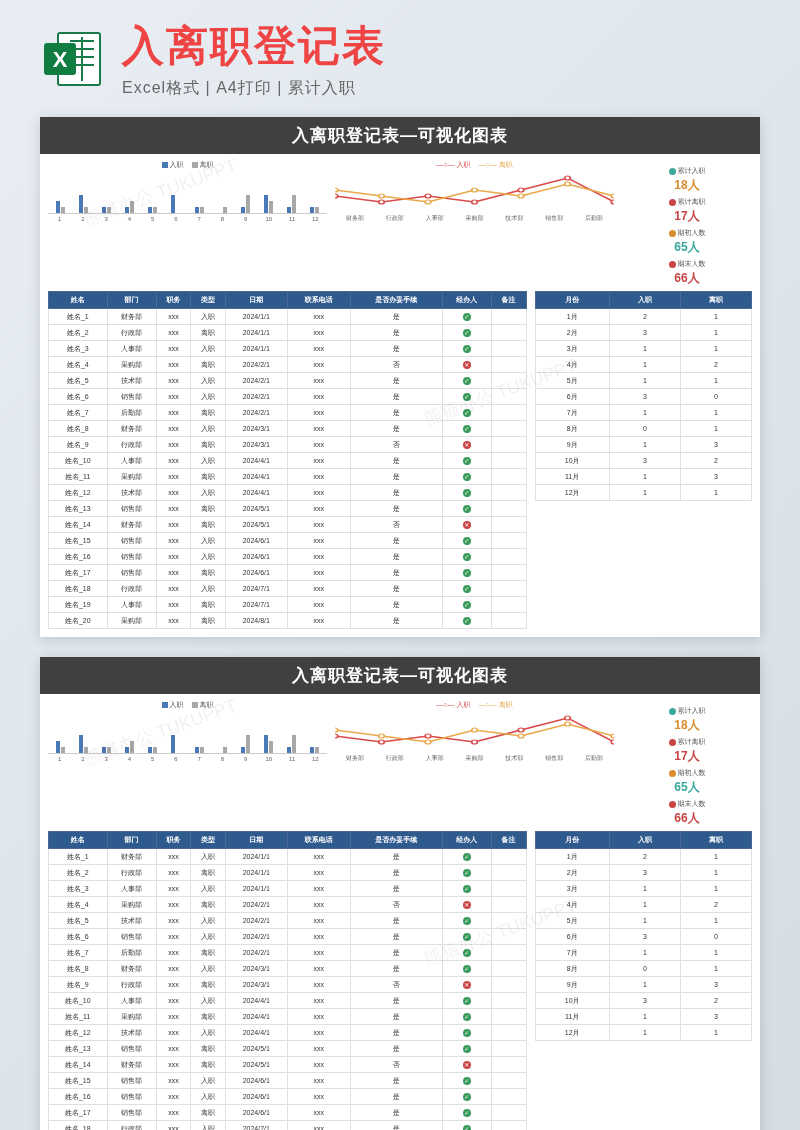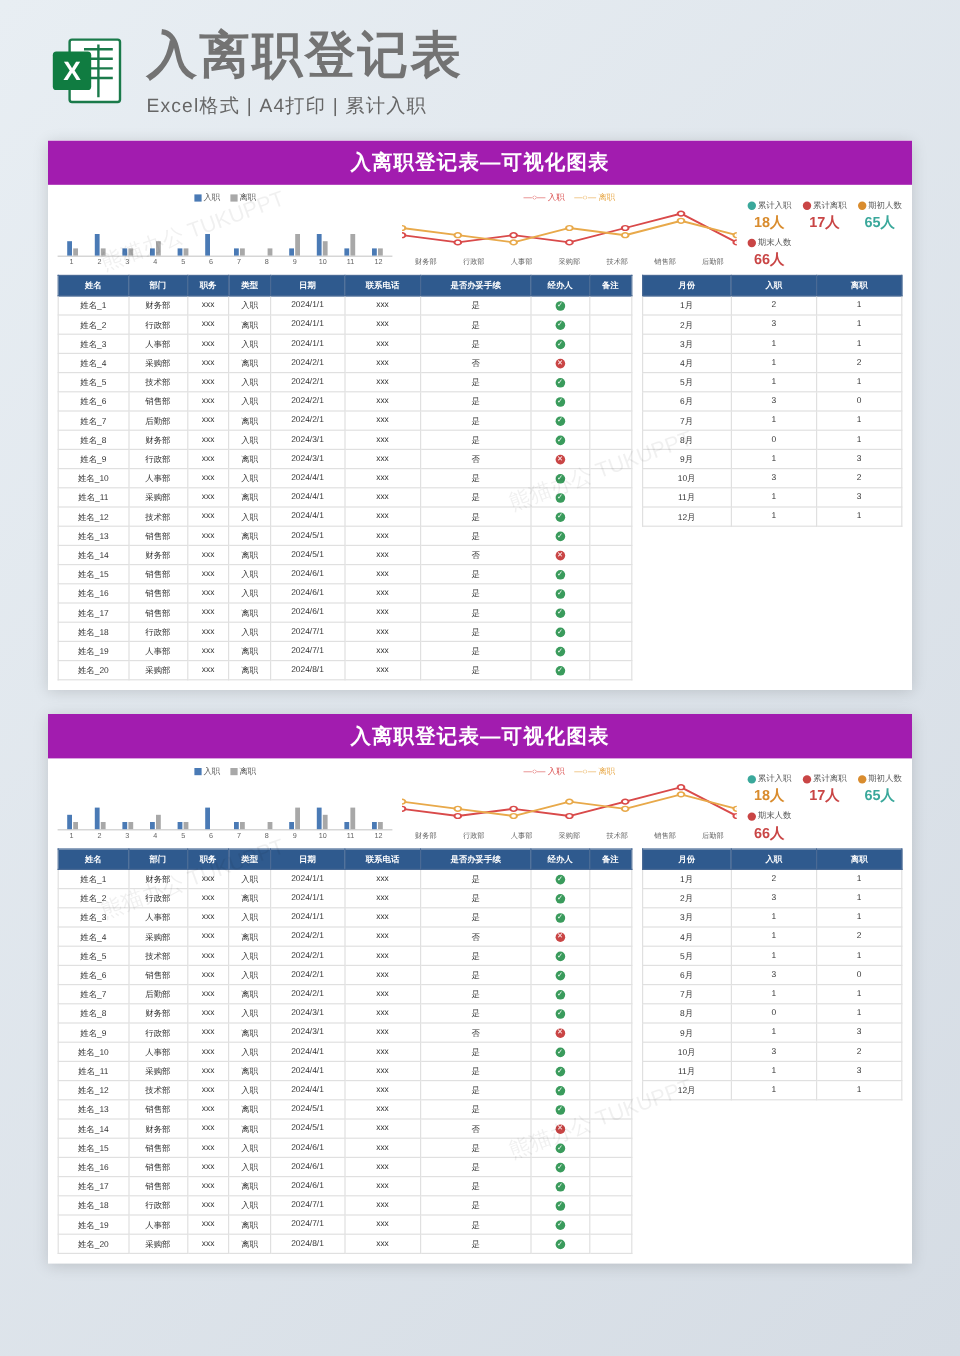--- a/index.html
+++ b/index.html
@@ -2,42 +2,42 @@
 <html><head>
 <meta charset="utf-8">
 <style>
 *{margin:0;padding:0;box-sizing:border-box;font-family:"Microsoft YaHei",Arial,sans-serif}
 body{width:800px;height:1130px;background:linear-gradient(135deg,#e8eef3 0%,#d5dce4 100%);overflow:hidden;position:relative}
 .watermark{position:absolute;font-size:18px;color:rgba(0,0,0,0.06);transform:rotate(-20deg);pointer-events:none;white-space:nowrap;font-weight:300}
 .header{display:flex;align-items:center;padding:18px 40px 8px}
 .excel-icon{width:64px;height:64px;margin-right:18px;position:relative}
 .excel-icon svg{width:100%;height:100%}
 .title-block{flex:1}
-.main-title{font-size:42px;font-weight:700;color:#737373;letter-spacing:2px}
+.main-title{font-size:42px;font-weight:700;color:#ef4444;letter-spacing:2px}
 .subtitle{font-size:16px;color:#666;margin-top:4px;letter-spacing:1px}
 .sheets{padding:10px 40px}
 .sheet{background:#fff;box-shadow:0 2px 12px rgba(0,0,0,0.15);margin-bottom:20px;padding:0;overflow:hidden}
-.sheet-title{background:#a21caf;color:#fff;text-align:center;font-size:17px;font-weight:700;padding:7px 0;letter-spacing:1px}
+.sheet-title{background:#404040;color:#fff;text-align:center;font-size:17px;font-weight:700;padding:7px 0;letter-spacing:1px}
 .dash-row{display:flex;padding:6px 8px 4px;gap:8px;font-size:8px}
 .chart-box{flex:1;min-width:0}
 .legend{text-align:center;font-size:7px;color:#555;margin-bottom:2px}
 .legend span{margin:0 4px}
 .lg-sq{display:inline-block;width:6px;height:6px;vertical-align:middle;margin-right:2px}
 .bar-chart{display:flex;align-items:flex-end;height:42px;gap:2px;padding:0 2px;border-bottom:1px solid #ccc}
 .bar-group{flex:1;display:flex;gap:1px;align-items:flex-end;justify-content:center}
 .bar{width:4px}
 .bar.b1{background:#4a7ab5}
 .bar.b2{background:#a8a8a8}
 .x-labels{display:flex;font-size:6px;color:#666;padding-top:2px}
 .x-labels span{flex:1;text-align:center}
 .line-chart{position:relative;height:50px}
 .line-svg{width:100%;height:42px;display:block}
 .line-x{display:flex;font-size:6px;color:#666}
 .line-x span{flex:1;text-align:center}
-.stats{width:130px;display:grid;grid-template-columns:1fr 1fr 1fr;gap:3px 8px;align-items:center;padding-top:6px}
+.stats{width:130px;display:grid;grid-template-columns:1fr;gap:3px 8px;align-items:center;padding-top:6px}
 .stat{text-align:center}
 .stat-label{font-size:7px;color:#555;display:flex;align-items:center;justify-content:center;gap:2px}
 .dot{width:7px;height:7px;border-radius:50%;display:inline-block}
 .stat-val{font-size:12px;font-weight:700;margin-top:1px}
 .tables{display:flex;padding:0 8px 8px;gap:8px;font-size:7px}
 .t-main{flex:2.2}
 .t-side{flex:1;align-self:flex-start}
 table{width:100%;border-collapse:collapse}
 th{background:#2f5a8e;color:#fff;font-weight:700;padding:3px 1px;border:1px solid #4a6a95;font-size:7px;white-space:nowrap}
 td{padding:2.5px 1px;border:1px solid #e0e0e0;text-align:center;color:#333;font-size:7px;white-space:nowrap}

